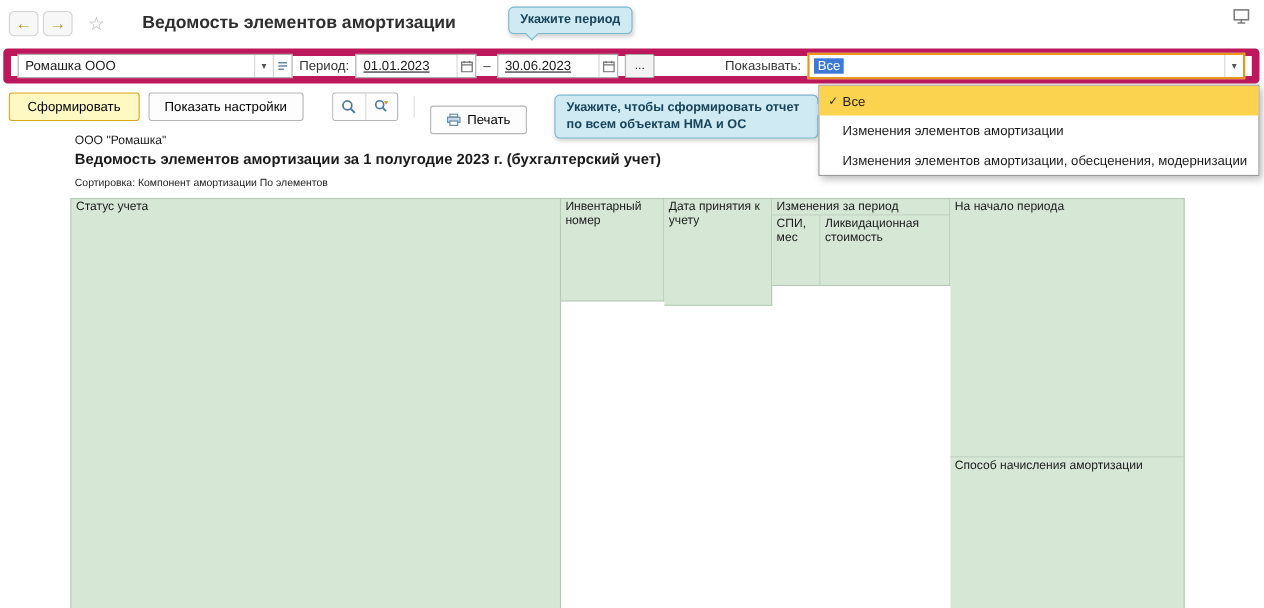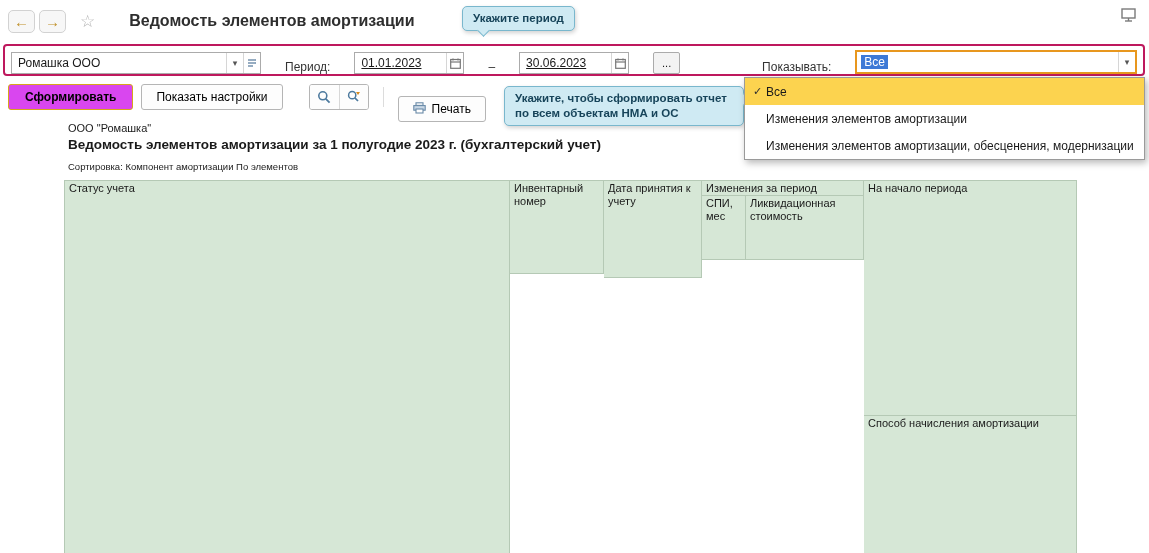--- a/index.html
+++ b/index.html
@@ -18,22 +18,22 @@
   .hint { position:absolute; background:#cfeaf3; border:1px solid #79b7cd; border-radius:5px;
           padding:4px 10px; font-size:11.5px; font-weight:bold; color:#17445a;
           box-shadow:1px 2px 4px rgba(0,0,0,.18); z-index:20; line-height:15px; }
   .hint .tail { position:absolute; width:9px; height:9px; background:#cfeaf3; }
   #hint-period { left:462px; top:6px; white-space:nowrap; }
   #hint-period .tail { bottom:-5px; left:16px; border-left:1px solid #79b7cd; border-bottom:1px solid #79b7cd; transform:rotate(-45deg); }
   #hint-show { left:504px; top:86px; width:240px; }
   #hint-show .tail { right:-5px; top:8px; border-top:1px solid #79b7cd; border-right:1px solid #79b7cd; transform:rotate(45deg); }
 
   
-  #filterbar { position:absolute; left:3px; top:44px; width:1142px; height:32px; border:2px solid #be185d;
-               border-radius:4px; background:#fff; display:flex; align-items:flex-end; padding:0 6px; gap:24px; z-index:5; }
+  #filterbar { position:absolute; left:3px; top:44px; width:1142px; height:32px; border:7px solid #be185d;
+               border-radius:4px; background:#fff; display:flex; align-items:center; padding:0 6px; gap:6px; z-index:5; }
   .field { height:22px; border:1px solid #ababab; background:#fff; display:flex; align-items:center; }
   .field-text { flex:1; padding:0 6px; white-space:nowrap; overflow:hidden; }
   .combo-btn { width:17px; height:100%; display:flex; align-items:center; justify-content:center;
                color:#555; font-size:9px; border-left:1px solid #d6d6d6; cursor:pointer; }
   #company-field { width:250px; }
   .lbl { color:#333; white-space:nowrap; }
   .date-field { width:110px;text-decoration:underline; }
   .btn-sm { height:22px; min-width:27px; border:1px solid #ababab; background:#f3f3f3; border-radius:2px;
             display:flex; align-items:center; justify-content:center; font-size:11px; cursor:pointer; }
   #show-label { margin-left:58px; }
@@ -44,26 +44,26 @@
   #dropdown-list { position:absolute; left:744px; top:77px; width:401px; background:#fff; border:1px solid #9a9a9a;
                    box-shadow:2px 3px 7px rgba(0,0,0,.28); z-index:30; }
   .dd-item { height:27px; display:flex; align-items:center; font-size:12px; padding:0 8px 0 4px; cursor:pointer; }
   .dd-item.selected { background:#fcd34f; }
   .dd-check { width:17px; text-align:center; font-size:11px; color:#2e2e2e; flex:0 0 17px; }
 
   
   #toolbar { position:absolute; left:0; top:80px; width:100%; height:34px; display:flex; align-items:center;
              padding-left:8px; gap:8px; }
   .tbtn { border-radius:3px; padding:5px 14px; font-size:12px; background:#fdfdfd; border:1px solid #b5b5b5; cursor:pointer; }
-  #generate-btn { background:#d946ef; border:1px solid #d7a61b; padding:5px 16px;font-weight:bold; }
+  #generate-btn { background:#fef9c3; border:1px solid #d7a61b; padding:5px 16px; }
   .icon-group { display:flex; border:1px solid #b5b5b5; border-radius:3px; overflow:hidden; margin-left:18px; }
   .icon-btn { width:29px; height:24px; display:flex; align-items:center; justify-content:center; background:#fdfdfd; cursor:pointer; }
   .icon-btn + .icon-btn { border-left:1px solid #d8d8d8; }
   .vsep { width:1px; height:20px; background:#dcdcdc; margin:0 6px; }
-  #print-btn { display:flex; align-items:flex-start; gap:6px;margin-top:24px; }
+  #print-btn { display:flex; align-items:center; gap:6px;margin-top:24px; }
 
   
   #r-company { position:absolute; left:68px; top:122px; font-size:11px; }
   #r-title   { position:absolute; left:68px; top:137px; font-size:13.5px; font-weight:bold; }
   #r-sort    { position:absolute; left:68px; top:161px; font-size:9.5px; color:#222; }
 
   
   #report-table { position:absolute; left:10px; top:180px; font-size:11px; }
   .trow { display:flex; }
   .c-tree   { width:54px;  position:relative; flex:0 0 54px; }

